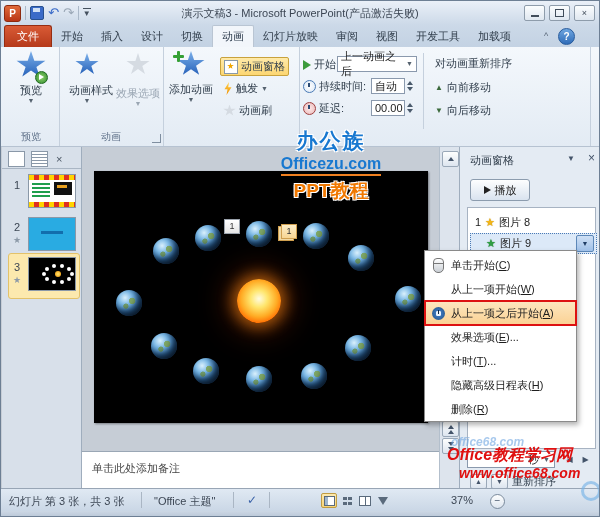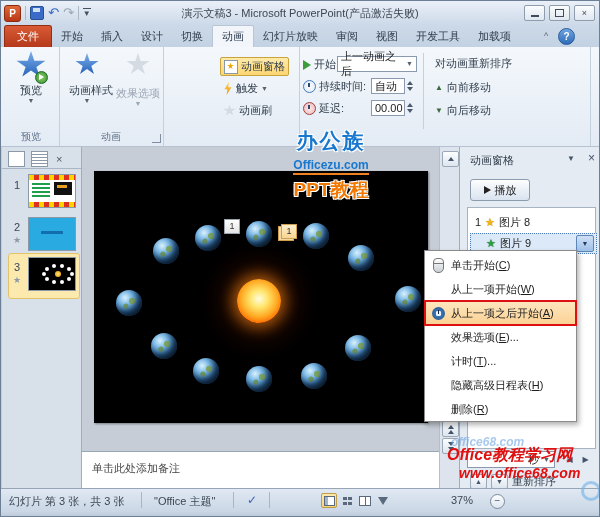--- a/index.html
+++ b/index.html
@@ -172,21 +172,21 @@
     background:linear-gradient(#fff,#c9ced4);position:relative;}
   .mouse-ic:after{content:"";position:absolute;left:0;top:4px;width:9px;height:1px;background:#777;}
   .clock-ic{width:13px;height:13px;border-radius:50%;background:radial-gradient(#eaf2fc 30%,#3a74b8 32%,#24507f);
     position:relative;}
   .clock-ic:after{content:"";position:absolute;left:6px;top:3px;width:1px;height:4px;background:#10253c;}
 
   
   .wm-top{left:272px;top:126px;width:116px;text-align:center;z-index:20;pointer-events:none;}
   .wm-brand{font-size:21px;font-weight:bold;color:#1878d0;letter-spacing:2px;
     text-shadow:-1px -1px 0 #fff,1px -1px 0 #fff,-1px 1px 0 #fff,1px 1px 0 #fff;}
-  .wm-site{font-size:12px;font-weight:bold;color:#1878d0;border-bottom:2px solid #f08020;
+  .wm-site{font-size:16px;font-weight:bold;color:#1878d0;border-bottom:2px solid #f08020;
     display:inline-block;padding-bottom:1px;}
   .wm-tag{font-size:19px;font-weight:bold;color:#f07800;margin-top:2px;
     text-shadow:-1px -1px 0 #fff,1px -1px 0 #fff,-1px 1px 0 #fff,1px 1px 0 #fff;}
   .wm-bot{left:444px;top:438px;width:156px;z-index:40;pointer-events:none;font-style:italic;font-weight:bold;}
   .wm-bot-ghost{position:absolute;left:6px;top:-4px;font-size:12px;color:rgba(110,165,225,.6);}
   .wm-bot1{position:absolute;left:2px;top:6px;font-size:16px;color:#e01010;white-space:nowrap;}
   .wm-bot2{position:absolute;left:14px;top:26px;font-size:14px;color:#e01010;white-space:nowrap;}
   .wm-ring{position:absolute;left:136px;top:42px;width:14px;height:14px;border-radius:50%;
     border:3px solid rgba(120,180,230,.65);}
 
@@ -276,20 +276,26 @@
       <div class="bigbtn dis" style="left:54px;top:6px;width:50px;">
         <div class="star gray" style="width:24px;height:23px;margin:0 auto;"></div>
         <div style="margin-top:10px;">效果选项</div>
         <div class="caret dis">▼</div>
       </div>
       <div class="glabel">动画</div>
       <div class="launcher"></div>
     </div>
 
     <div class="rgroup" style="left:162px;width:136px;">
+      <div class="bigbtn" style="left:2px;top:4px;width:52px;">
+        <div class="star blue" style="width:28px;height:26px;margin:0 auto;position:relative;"></div>
+        <div class="plus-ic" style="left:8px;top:0;"></div>
+        <div style="margin-top:5px;">添加动画</div>
+        <div class="caret">▼</div>
+      </div>
       <div class="smallbtn hl" style="left:57px;top:10px;">
         <div class="pane-ic"></div>
         <span>动画窗格</span>
       </div>
       <div class="smallbtn" style="left:60px;top:33px;">
         <div class="bolt-ic"></div>
         <span>触发</span>
         <span class="caret">▼</span>
       </div>
       <div class="smallbtn dis" style="left:60px;top:55px;">

